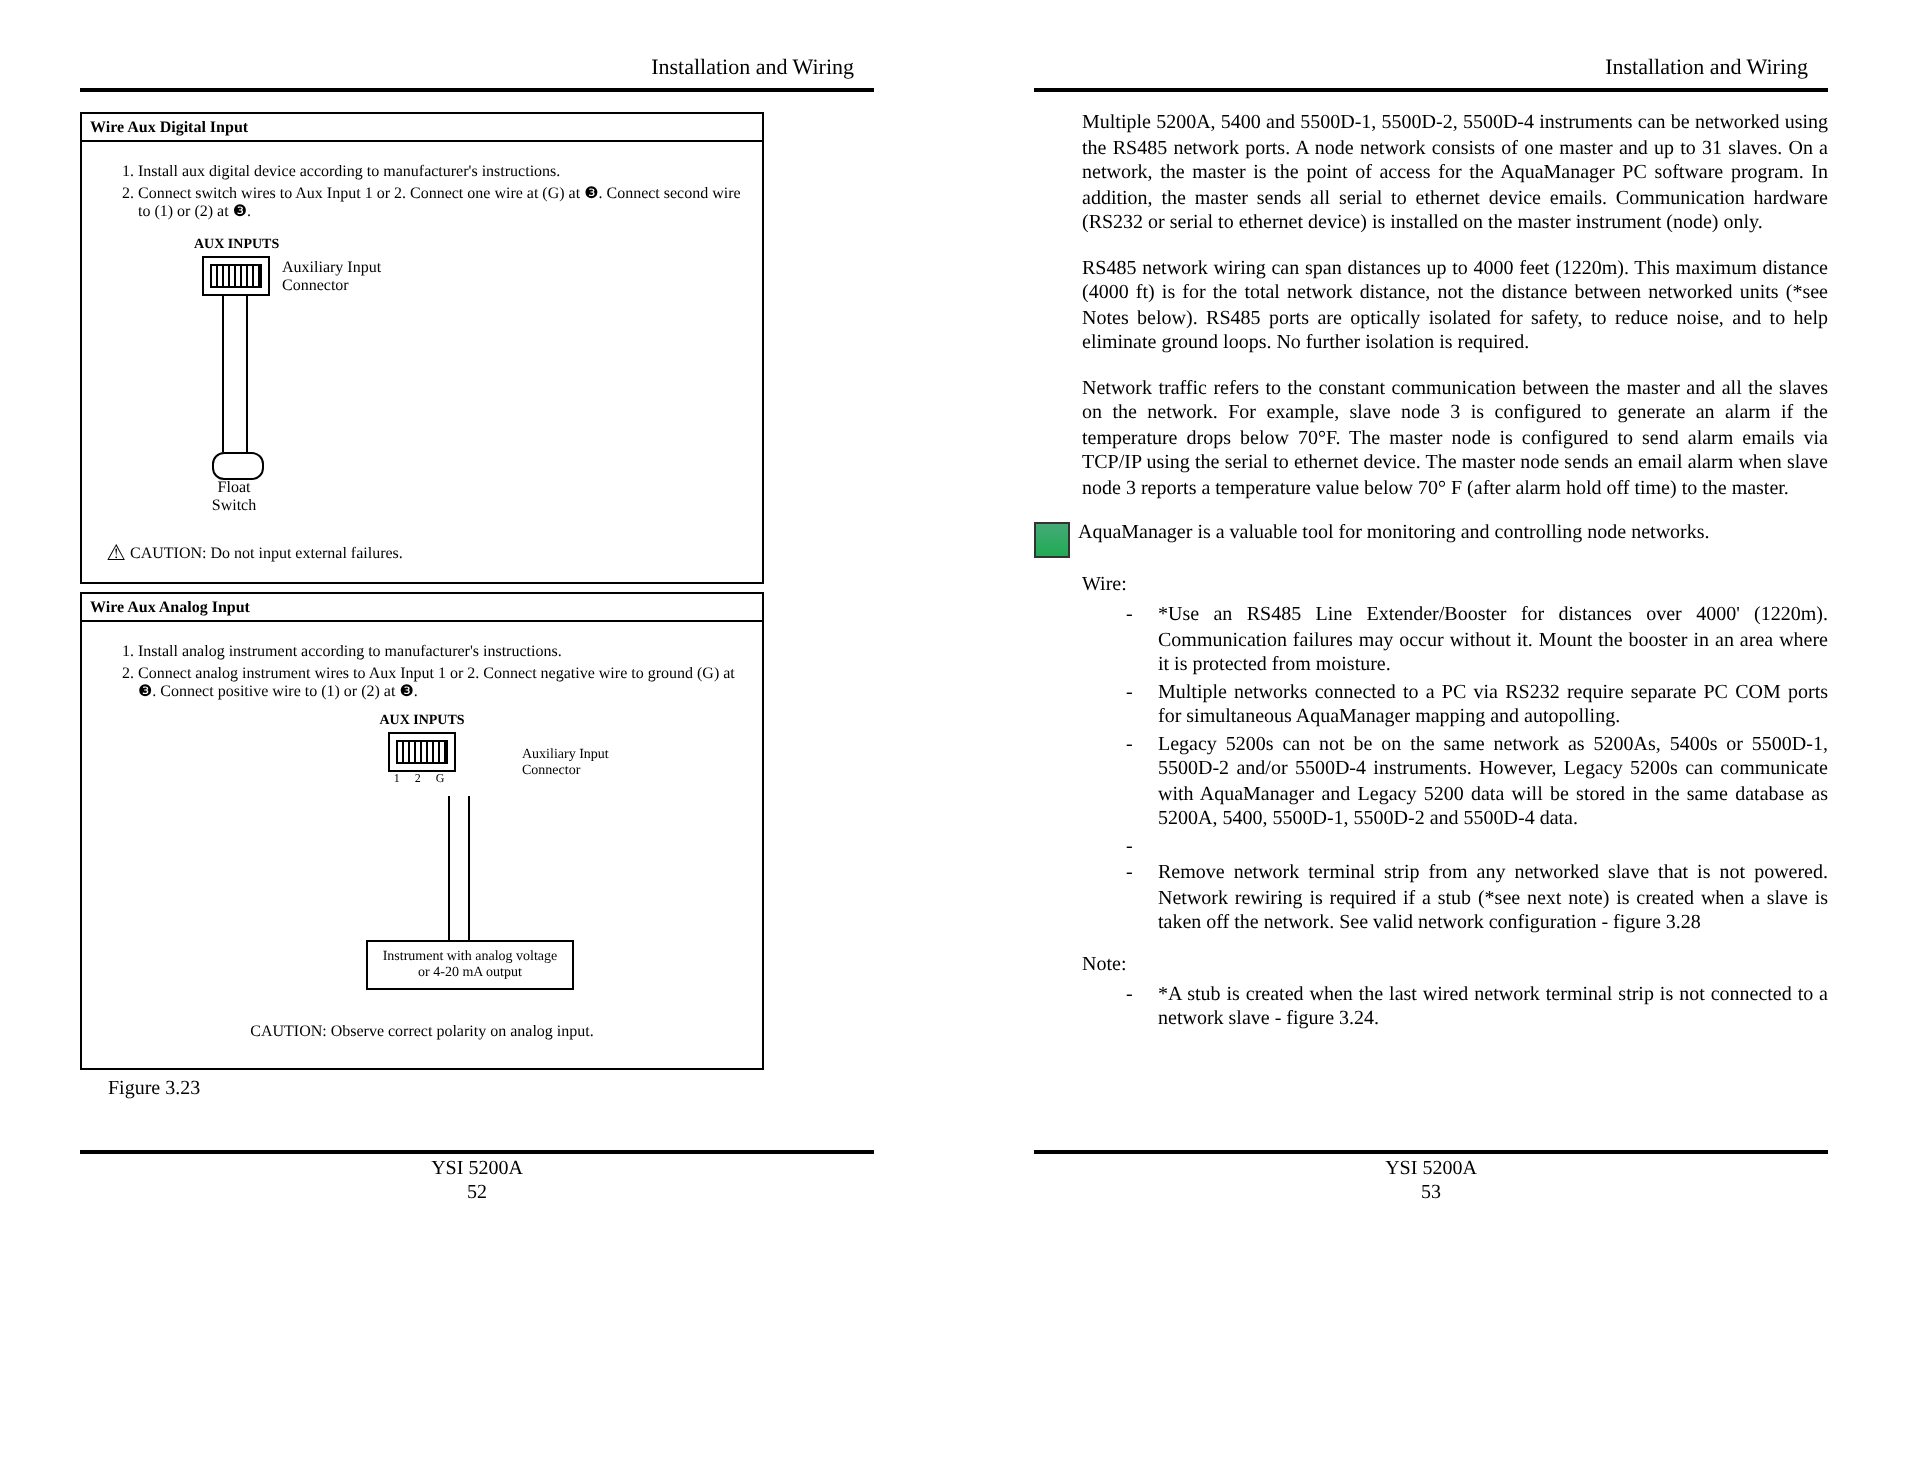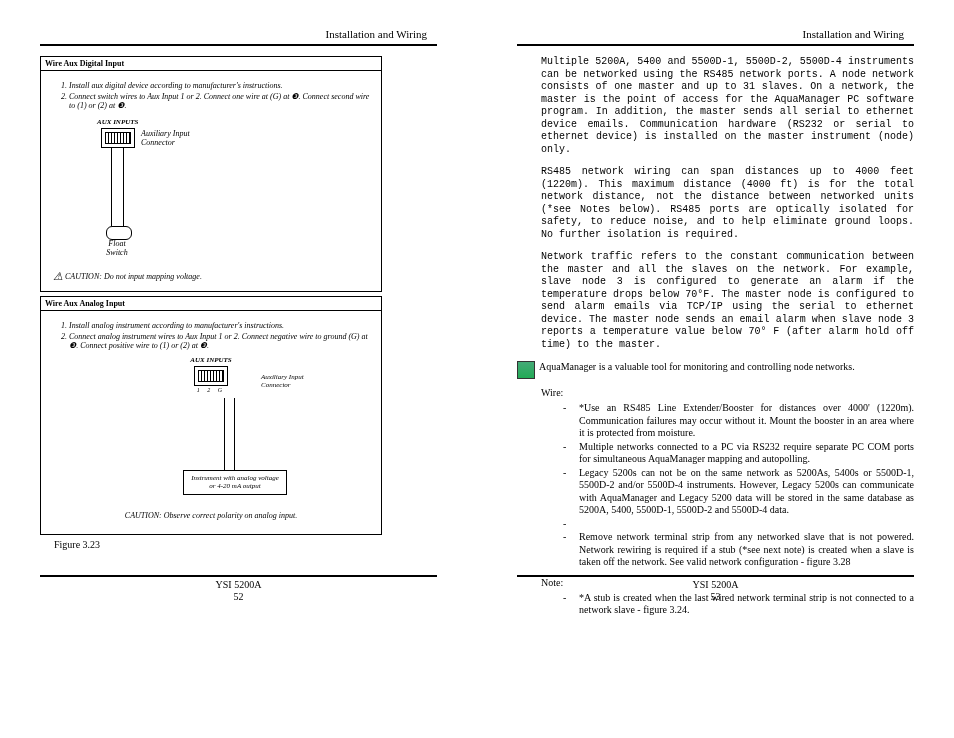--- a/index.html
+++ b/index.html
@@ -50,21 +50,20 @@
 }
 .figure-title-bar {
   border-bottom: 1px solid #000;
   font-size: 8px;
   font-weight: bold;
   padding: 2px 4px;
 }
 .figure-body {
   padding: 8px 10px 8px 10px;
   font-size: 8px;
-  font-style: italic;
 }
 .figure-body ol {
   margin: 2px 0 6px 18px;
   padding: 0;
 }
 .figure-body ol li {
   margin-bottom: 2px;
 }
 .caption {
   font-size: 10px;
@@ -177,21 +176,20 @@
   font-size: 15px;
   font-weight: bold;
   font-family: Arial, sans-serif;
   margin: 6px 0 10px 0;
 }
 .body-text {
   font-size: 10px;
   line-height: 1.25;
   text-align: justify;
   margin: 0 0 10px 24px;
-  font-family: Liberation Mono, monospace;
 }
 .icon-note {
   display: flex;
   margin: 0 0 8px 0;
   font-size: 10px;
 }
 .icon-note .ico {
   width: 16px; height: 16px;
   border: 1px solid #333;
   background: linear-gradient(#4a7, #2a5);
@@ -238,21 +236,21 @@
         <div class="conn-text" style="white-space:pre-line;">Auxiliary Input
 Connector</div>
         <div class="wire" style="left:60px; top:31px; height:79px;"></div>
         <div class="wire" style="left:72px; top:31px; height:79px;"></div>
         <div class="float-box"></div>
         <div class="float-text" style="white-space:pre-line;">Float
 Switch</div>
       </div>
       <div class="caution">
         <span class="tri">⚠</span>
-        <span>CAUTION: Do not input mapping voltage.</span>
+        <span>CAUTION: Do not input external failures.</span>
       </div>
     </div>
   </div>
 
   <div class="figure-box" style="width:340px;">
     <div class="figure-title-bar">Wire Aux Analog Input</div>
     <div class="figure-body" style="position:relative;">
       <ol>
         <li>Install analog instrument according to manufacturer's instructions.</li>
         <li>Connect analog instrument wires to Aux Input 1 or 2. Connect negative wire to ground (G) at ❸. Connect positive wire to (1) or (2) at ❸.</li>

